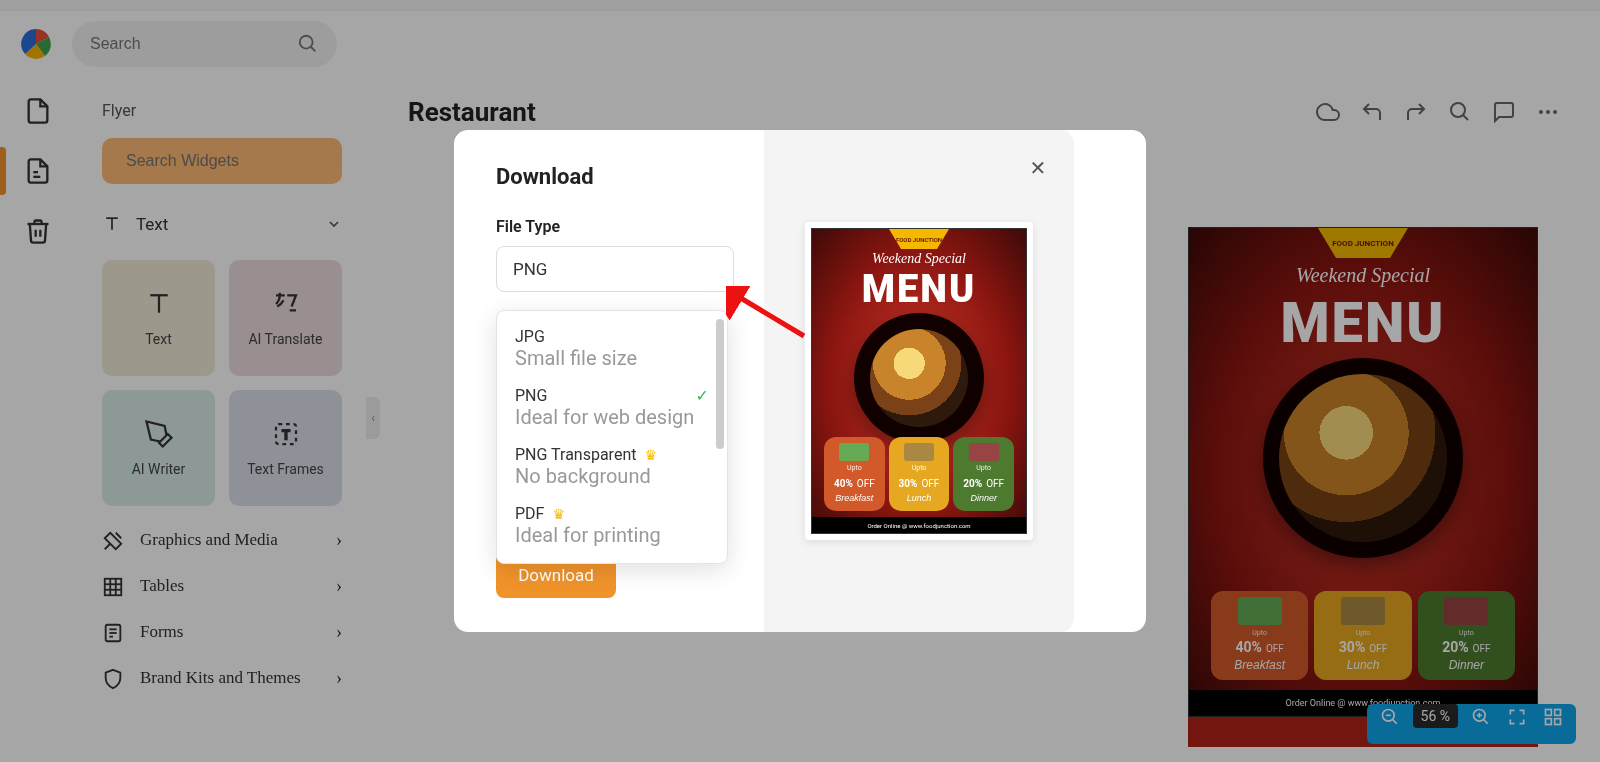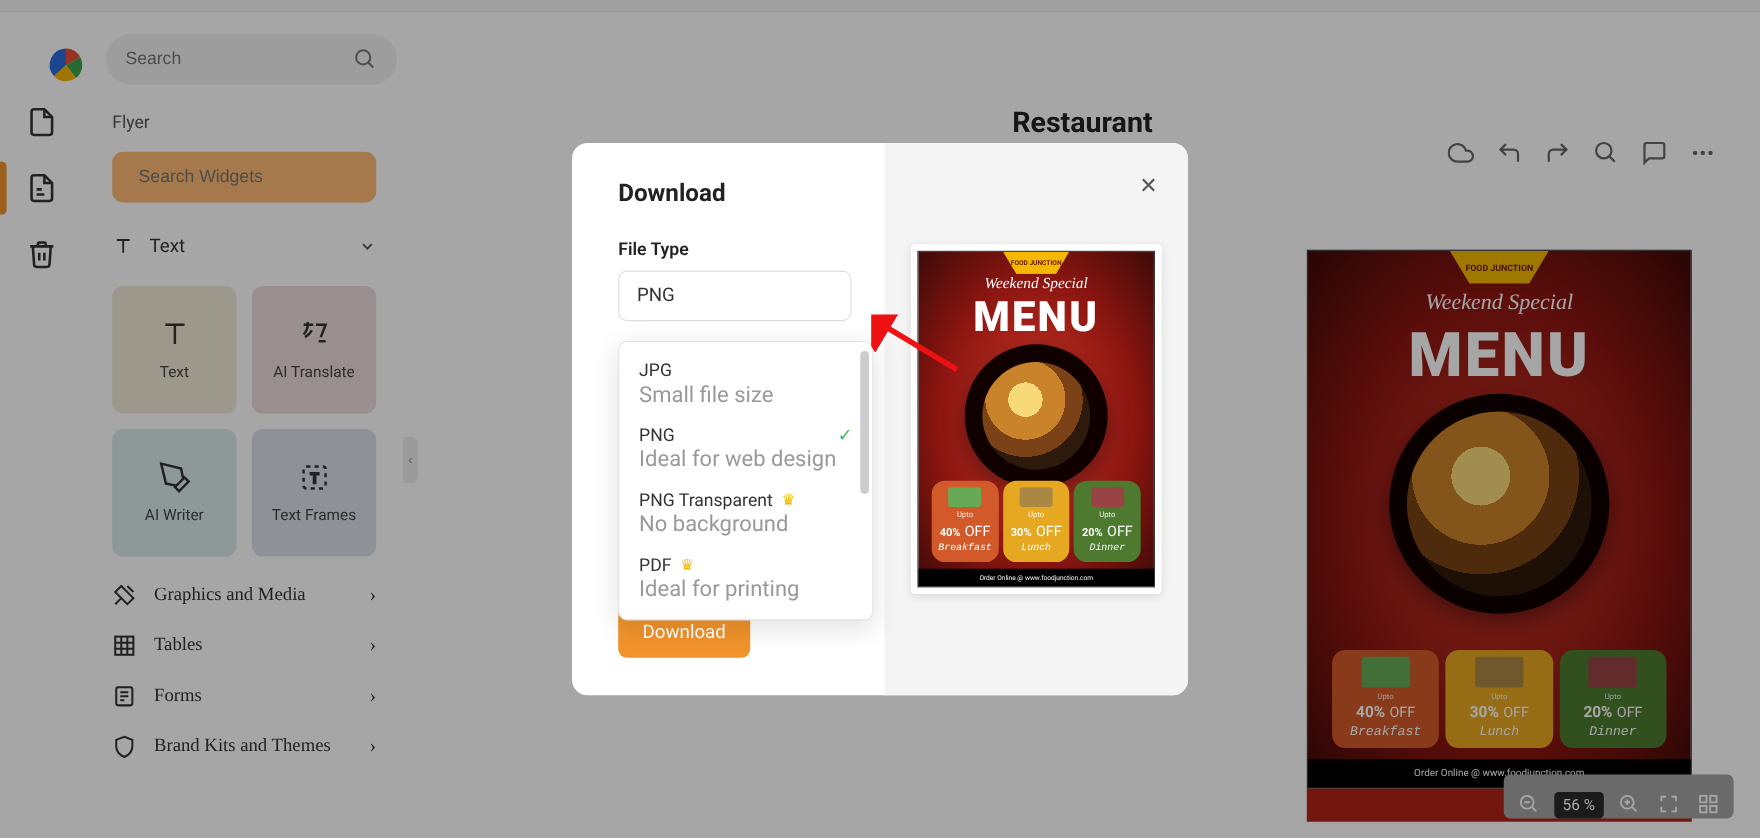--- a/index.html
+++ b/index.html
@@ -1,18 +1,18 @@
 <!DOCTYPE html>
 <html><head>
 <meta charset="utf-8">
 <style>
 * { box-sizing: border-box; margin: 0; padding: 0; }
 body { font-family: -apple-system, BlinkMacSystemFont, 'Segoe UI', Roboto, sans-serif; overflow: hidden; width: 1600px; height: 762px; background: #fff; }
 .topbar-strip { height: 11px; background: #f5f5f5; border-bottom: 1px solid #eee; }
-.header { height: 66px; display: flex; align-items: flex-end; padding: 0 18px; gap: 18px; margin-left: 24px; }
+.header { height: 66px; display: flex; align-items: center; padding: 0 18px; gap: 18px; }
 .logo { width: 36px; height: 36px; position: relative; }
 .logo svg { width: 100%; height: 100%; }
 .search-box { flex: 0 0 255px; height: 46px; background: #f2f2f2; border-radius: 24px; display: flex; align-items: center; padding: 0 18px; color: #888; }
 .search-box input { border: none; background: none; outline: none; flex: 1; font-size: 16px; color: #333; }
 .search-box .sicon { margin-left: auto; width: 22px; height: 22px; }
 .header-right { margin-left: auto; display: flex; align-items: center; gap: 14px; }
 .workspace-dd { display: flex; align-items: center; gap: 8px; font-size: 18px; color: #333; cursor: pointer; }
 .plus-btn { width: 40px; height: 40px; background: #f0932b; border-radius: 6px; display: flex; align-items: center; justify-content: center; color: #fff; font-size: 24px; cursor: pointer; }
 .avatar-btn { width: 40px; height: 40px; background: #eee; border-radius: 50%; display: flex; align-items: center; justify-content: center; cursor: pointer; }
 .main { display: flex; height: calc(762px - 77px); }
@@ -29,46 +29,46 @@
 .sb-row .chev { margin-left:auto; color:#555; }
 .tiles { display:grid; grid-template-columns:1fr 1fr; gap:14px; margin-top:14px; margin-bottom:24px; }
 .tile { height:116px; border-radius:10px; display:flex; flex-direction:column; align-items:center; justify-content:center; gap:12px; font-size:14px; color:#444; cursor:pointer; }
 .tile.text { background:#f0ead6; }
 .tile.ai { background:#d9ece8; }
 .tile.trans { background:#ebdadd; }
 .tile.frames { background:#dbe1ea; }
 .sb-cat { display:flex; gap:16px; height:46px; font-size:17px; color:#333; cursor:pointer;font-family:Liberation Serif, serif; }
 .sb-cat .chev { margin-left:auto; font-size:18px; color:#333; }
 .collapse-tab { position:absolute; left:366px; top:397px; width:14px; height:42px; background:#eee; border-radius:0 6px 6px 0; display:flex; align-items:center; justify-content:center; color:#888; font-size:12px; }
-.canvas-header { display:flex; align-items:center; padding: 20px 40px 0 40px; flex-direction: column; }
+.canvas-header { display:flex; align-items:center; padding: 20px 40px 0 40px; }
 .doc-title { font-size:26px; font-weight:700; color:#222; }
 .canvas-tools { margin-left:auto; display:flex; align-items:center; gap:20px; color:#555; }
 .canvas-tools > span { cursor:pointer; }
 .canvas-area { position:relative; flex:1; display:flex; flex-direction:column; }
 .canvas-bg { position:absolute; left:820px; top:150px; width:350px; height:566px; }
 .flyer { width:350px; height:490px; background: radial-gradient(ellipse at center, #d43a2a 0%, #8a1510 60%, #3d0a08 100%); position:relative; border:1px solid #333; }
 .flyer-badge { position:absolute; top:0; left:50%; transform:translateX(-50%); width:90px; height:30px; background:#f5b800; clip-path: polygon(0 0, 100% 0, 80% 100%, 20% 100%); display:flex;align-items:center;justify-content:center;font-size:8px;font-weight:700;color:#6a1a0f; }
 .flyer-sub { position:absolute; top:36px; width:100%; text-align:center; color:#fff; font-size:20px; font-style:italic; font-family: cursive; }
 .flyer-title { position:absolute; top:62px; width:100%; text-align:center; color:#fff; font-size:56px; font-weight:900; letter-spacing:2px; }
 .flyer-dish { position:absolute; top:130px; left:50%; transform:translateX(-50%); width:200px; height:200px; border-radius:50%; background:#100; box-shadow:0 8px 20px rgba(0,0,0,.4); overflow:hidden; }
 .flyer-dish::after{content:'';position:absolute;inset:16px;border-radius:50%;background:radial-gradient(circle at 40% 35%, #f7d97a 0 18%, #c9832a 18% 42%, #7a4216 42% 60%, #2e1a0c 60% 100%);}
 .deals { position:absolute; bottom:36px; left:0; right:0; display:flex; justify-content:center; gap:6px; padding:0 22px; }
 .deal { flex:1; border-radius:12px; padding:6px 0 8px; text-align:center; color:#fff; }
 .deal .u { font-size:7px; opacity:.9; }
 .deal .p { font-size:14px; font-weight:700; display:inline; }
-.deal .o { font-size:13px; }
-.deal .m { font-size:12px; font-style:italic; font-family:Liberation Mono, monospace; margin-top:2px; }
+.deal .o { font-size:10px; }
+.deal .m { font-size:12px; font-style:italic; font-family:Liberation Sans, sans-serif; margin-top:2px; }
 .deal.b1{background:#d25a2a;} .deal.b2{background:#e6a820;} .deal.b3{background:#4d7a2f;}
 .flyer-url { position:absolute; bottom:0; left:0; right:0; height:26px; background:#000; color:#fff; font-size:9px; display:flex; align-items:center; justify-content:center; }
 .flyer-partial { position:absolute; top:490px; left:0; width:350px; height:30px; background:#b02218; }
-.zoom-ctrl { position:absolute; right:24px; bottom:18px; height:40px; background:#a3a3a3; border-radius:6px; display:flex; align-items:flex-end; gap:10px; padding:0 10px; color:#fff; }
+.zoom-ctrl { position:absolute; right:24px; bottom:18px; height:40px; background:#0ea5e9; border-radius:6px; display:flex; align-items:flex-start; gap:10px; padding:0 10px; color:#fff; }
 .zoom-ctrl .zbtn{width:26px;height:26px;display:flex;align-items:center;justify-content:center;cursor:pointer;}
 .zoom-ctrl .zval{background:#2a2a2a;padding:4px 8px;border-radius:4px;font-size:14px;}
 .overlay { position:absolute; inset:0; background:rgba(0,0,0,.35); display:flex; align-items:center; justify-content:center; }
-.modal { width:560px; background:#fff; border-radius:14px; display:flex; overflow:visible; position:relative; }
+.modal { width:692px; background:#fff; border-radius:14px; display:flex; overflow:visible; position:relative; }
 .modal-left { width:310px; padding:34px 30px 34px 42px; position:relative; }
 .modal-right { width:310px; background:#f4f4f4; border-radius:0 14px 14px 0; display:flex; align-items:center; justify-content:center; position:relative; }
 .modal-title { font-size:22px; font-weight:700; color:#222; margin-bottom:28px; }
 .close-btn { position:absolute; top:24px; right:22px; width:28px; height:28px; display:flex; align-items:center; justify-content:center; cursor:pointer; color:#555; font-size:20px; }
 .ft-label { font-size:16px; font-weight:600; color:#222; margin-bottom:10px; }
 .ft-select { height:46px; border:1px solid #ddd; border-radius:8px; display:flex; align-items:center; padding:0 16px; font-size:17px; color:#333; cursor:pointer; position:relative; }
 .dropdown { position:absolute; top:180px; left:42px; width:232px; background:#fff; border:1px solid #e3e3e3; border-radius:8px; box-shadow:0 6px 24px rgba(0,0,0,.12); padding:8px 0; z-index:5; }
 .dd-scroll { position:absolute; right:3px; top:8px; width:8px; height:130px; background:#ccc; border-radius:4px; }
 .dd-item { padding:8px 18px; cursor:pointer; }
 .dd-item .t { font-size:16px; color:#333; display:flex; align-items:center; gap:8px; }

